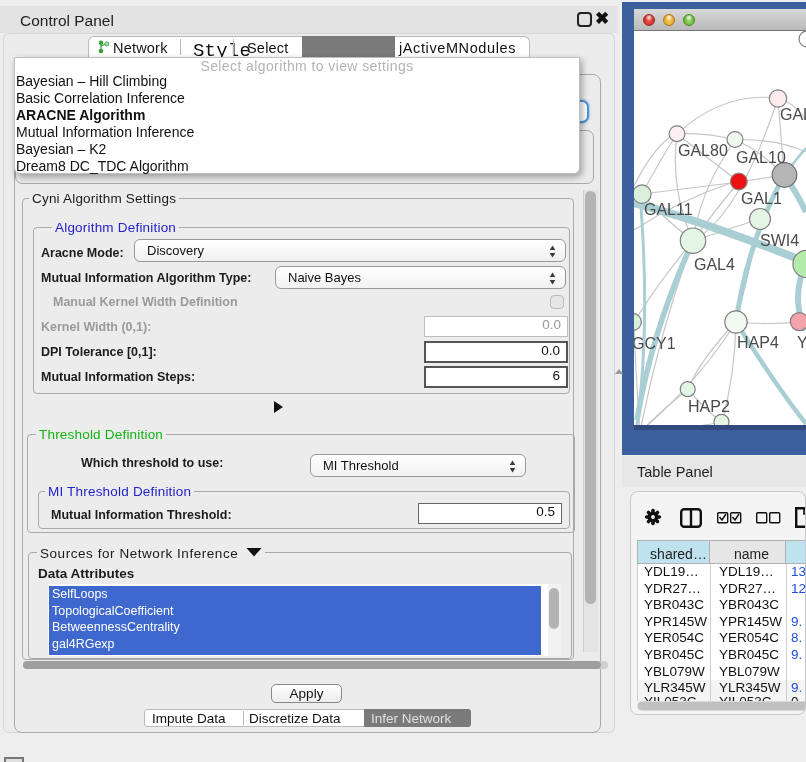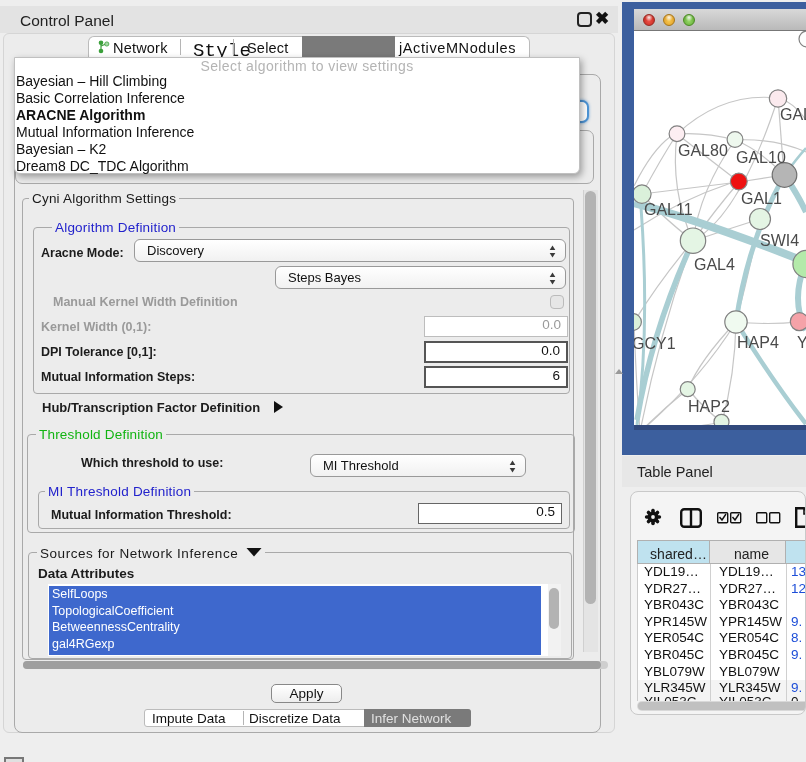--- a/index.html
+++ b/index.html
@@ -62,37 +62,37 @@
     <div class="legend" style="left:6px;color:#2222cc;margin-left:12px;">Algorithm Definition</div>
   </div>
   <div class="lbl" style="left:41px;top:246px;">Aracne Mode:</div>
   <div class="combo" style="left:134px;top:239px;width:432px;height:23px;">
       <span class="tx">Discovery</span>
     <svg class="arrs" viewBox="0 0 7 13">
         <path d="M3.5 0.5 L6.3 5 L0.7 5 Z" fill="#3a3a3a"></path>
         <path d="M3.5 12.5 L6.3 8 L0.7 8 Z" fill="#3a3a3a"></path>
       </svg>
   </div>
+  <div class="lbl" style="left:41px;top:271px;">Mutual Information Algorithm Type:</div>
   <div class="combo" style="left:275px;top:266px;width:291px;height:23px;">
-      <span class="tx">Steps Bayes</span>
+      <span class="tx">Naive Bayes</span>
     <svg class="arrs" viewBox="0 0 7 13">
         <path d="M3.5 0.5 L6.3 5 L0.7 5 Z" fill="#3a3a3a"></path>
         <path d="M3.5 12.5 L6.3 8 L0.7 8 Z" fill="#3a3a3a"></path>
       </svg>
   </div>
   <div class="lbl" style="left:41px;top:295px;color:#9a9a9a;padding-left:12px;">Manual Kernel Width Definition</div>
   <div class="abs" style="left:550px;top:295px;width:14px;height:14px;border:1px solid #bbb;border-radius:4px;background:#e6e6e6;"></div>
   <div class="lbl" style="left:41px;top:320px;color:#9a9a9a;">Kernel Width (0,1):</div>
   <div class="input" style="left:424px;top:316px;width:144px;height:21px;border:1px solid #bdbdbd;color:#9a9a9a;">0.0</div>
   <div class="lbl" style="left:41px;top:345px;">DPI Tolerance [0,1]:</div>
   <div class="input" style="left:424px;top:341px;width:144px;height:22px;border:2px solid #555;">0.0</div>
   <div class="lbl" style="left:41px;top:370px;">Mutual Information Steps:</div>
   <div class="input" style="left:424px;top:366px;width:144px;height:22px;border:2px solid #555;">6</div>
 
-  <div class="lbl" style="left:42px;top:400px;font-size:13px;">Hub/Transcription Factor Definition</div>
   <svg class="abs" style="left:272px;top:400px;" width="12" height="14" viewBox="0 0 12 14">
       <path d="M2 1 L11 7 L2 13 Z" fill="#111"></path>
     </svg>
 
   <div class="fieldset" style="left:27px;top:434px;width:548px;height:99px;">
     <div class="legend" style="left:8px;color:#12b412;">Threshold Definition</div>
   </div>
   <div class="lbl" style="left:81px;top:456px;">Which threshold to use:</div>
   <div class="combo" style="left:310px;top:454px;width:216px;height:23px;">
       <span class="tx">MI Threshold</span>

